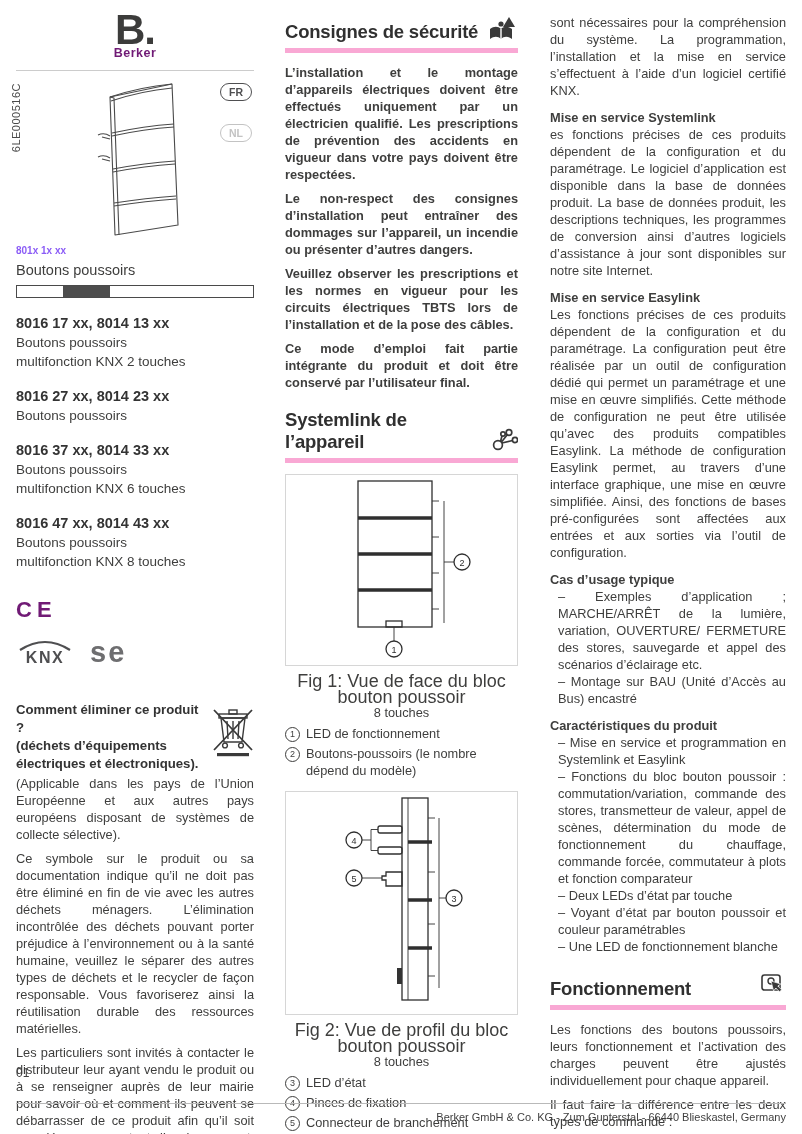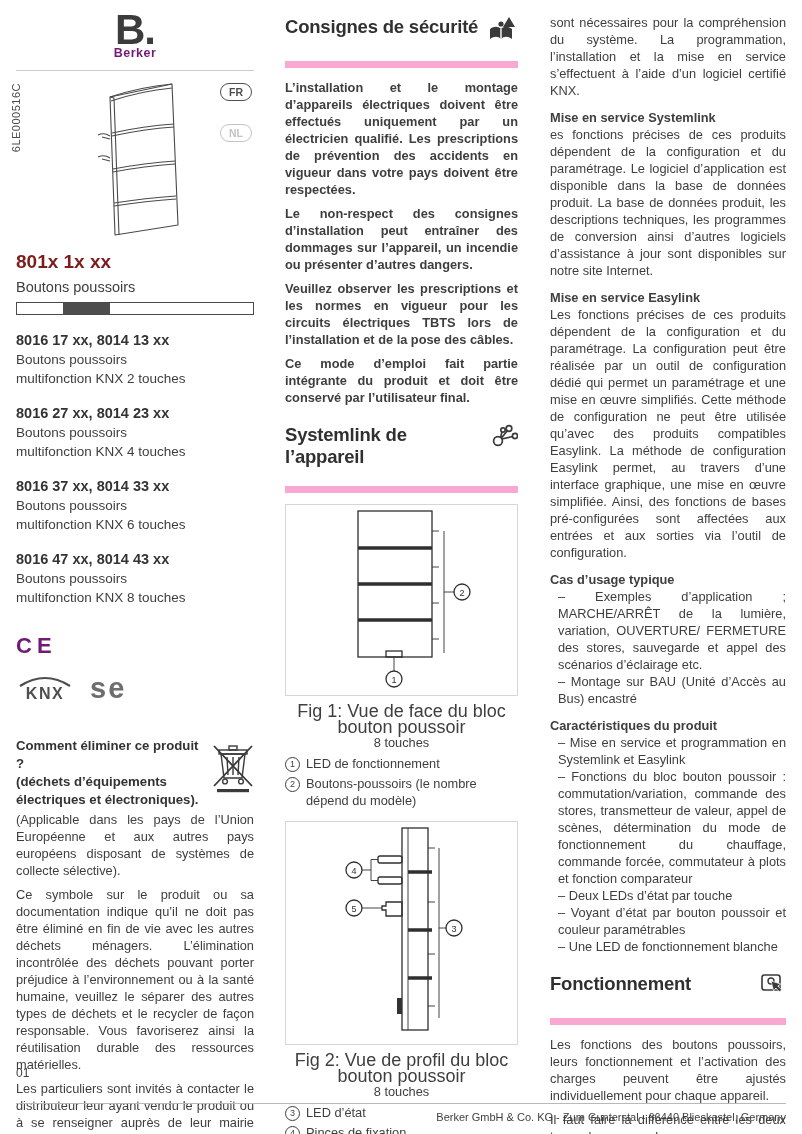--- a/index.html
+++ b/index.html
@@ -10,40 +10,40 @@
   .col-mid{left:285px;width:233px;}
   .col-right{left:550px;width:236px;}
 
   
   .body-p{font-size:12.8px;line-height:17px;text-align:justify;margin:0 0 7px 0;}
   .body-b{font-weight:bold;}
   .sub{font-size:12.8px;font-weight:bold;margin:10px 0 0 0;line-height:17px;}
   .li{font-size:12.8px;line-height:17px;text-align:justify;margin:0 0 0 8px;}
 
   
-  .sect{display:flex;justify-content:space-between;
-        border-bottom:7px solid #f9a8d4;padding-bottom:18px;margin:0 0 11px 0;}
+  .sect{display:flex;justify-content:space-between;align-items:flex-end;
+        border-bottom:5px solid #f9a8d4;padding-bottom:5px;margin:0 0 11px 0;}
   .sect .t{font-size:18.5px;font-weight:bold;color:#303030;letter-spacing:-0.2px;}
   .sect svg{flex:0 0 auto;margin-bottom:1px;}
 
   
   .logo-block{text-align:center;margin-top:12px;}
   .logo-mark{font-size:42px;font-weight:bold;color:#3c3c3b;line-height:36px;letter-spacing:-1px;}
   .logo-name{font-size:12.5px;font-weight:bold;color:#701a75;letter-spacing:0.5px;margin-top:-2px;}
   .toprule{border-top:1px solid #cccccc;margin-top:10px;}
   .hero{position:relative;height:170px;margin-top:4px;}
   .vcode{position:absolute;left:-6px;top:8px;font-size:11px;color:#4a4a4a;
          writing-mode:vertical-rl;transform:rotate(180deg);letter-spacing:0.5px;}
   .hero svg.product{position:absolute;left:68px;top:2px;}
   .badges{position:absolute;right:2px;top:8px;}
   .badge{display:block;width:30px;height:16px;border-radius:10px;font-size:10.5px;font-weight:bold;
          text-align:center;line-height:16px;margin-bottom:23px;}
   .badge-fr{color:#4f4f51;border:1.8px solid #4f4f51;}
   .badge-nl{color:#c3c3c3;border:1.8px solid #c3c3c3;}
-  .model{font-size:19px;font-weight:bold;color:#7f1d1d;margin-top:6px;}
+  .model{font-size:10px;font-weight:bold;color:#8b5cf6;}
   .model-sub{font-size:14.5px;margin-top:6px;}
   .tabbar{position:relative;height:11px;border:1px solid #4a4a4a;margin-top:7px;}
   .tabbar .seg{position:absolute;left:19.5%;top:0;bottom:0;width:20%;background:#4d4d4d;}
   .prod{margin-top:16px;}
   .prod .code{font-size:14.5px;font-weight:bold;line-height:19px;color:#333;}
   .prod .pl{font-size:13.5px;line-height:19px;}
   .certs{margin-top:24px;}
   .ce{font-size:22px;font-weight:bold;color:#701a75;letter-spacing:5px;line-height:30px;}
   .knxrow{display:flex;align-items:flex-end;margin-top:12px;}
   .se{font-size:29px;font-weight:bold;color:#6e6e70;letter-spacing:2px;line-height:30px;margin-left:16px;}
@@ -104,21 +104,20 @@
     </div>
 
     <div class="prod">
       <div class="code">8016 17 xx, 8014 13 xx</div>
       <div class="pl">Boutons poussoirs</div>
       <div class="pl">multifonction KNX 2 touches</div>
     </div>
     <div class="prod">
       <div class="code">8016 27 xx, 8014 23 xx</div>
       <div class="pl">Boutons poussoirs</div>
-      <div class="pl">multifonction KNX 4 touches</div>
     </div>
     <div class="prod">
       <div class="code">8016 37 xx, 8014 33 xx</div>
       <div class="pl">Boutons poussoirs</div>
       <div class="pl">multifonction KNX 6 touches</div>
     </div>
     <div class="prod">
       <div class="code">8016 47 xx, 8014 43 xx</div>
       <div class="pl">Boutons poussoirs</div>
       <div class="pl">multifonction KNX 8 touches</div>

